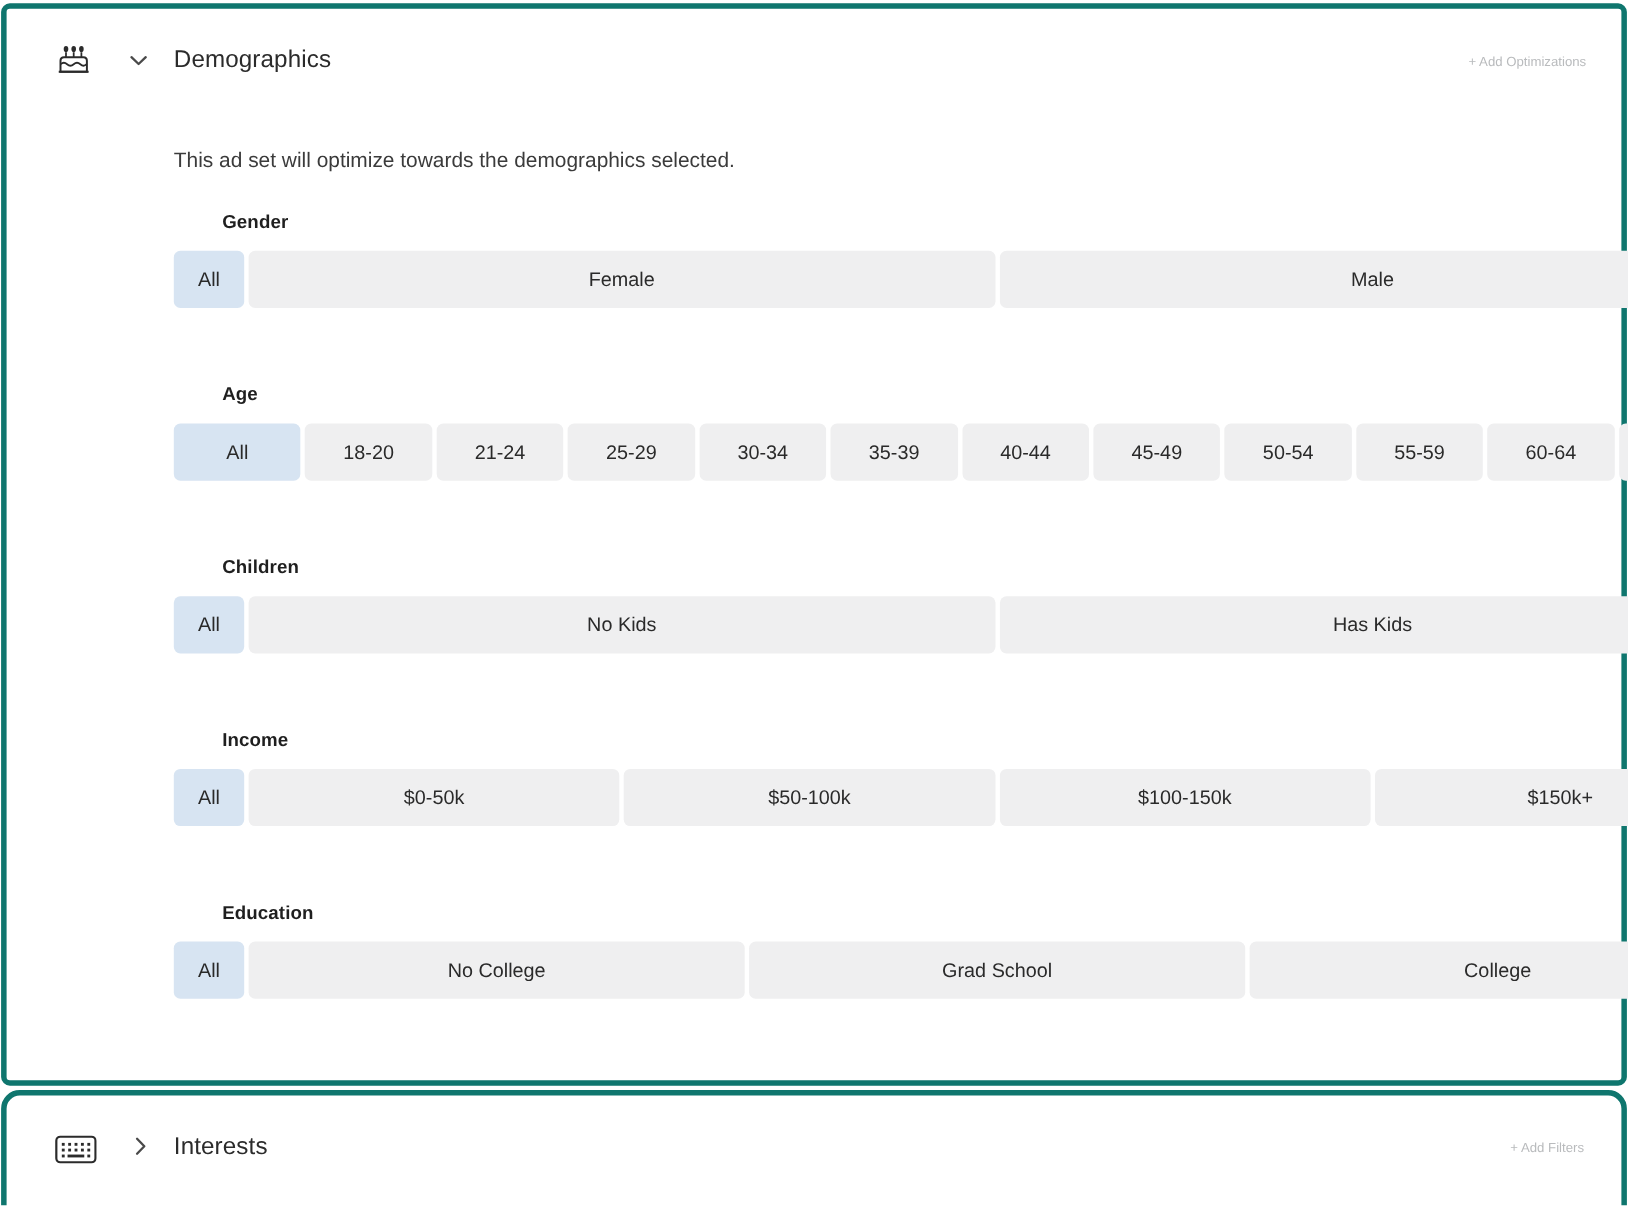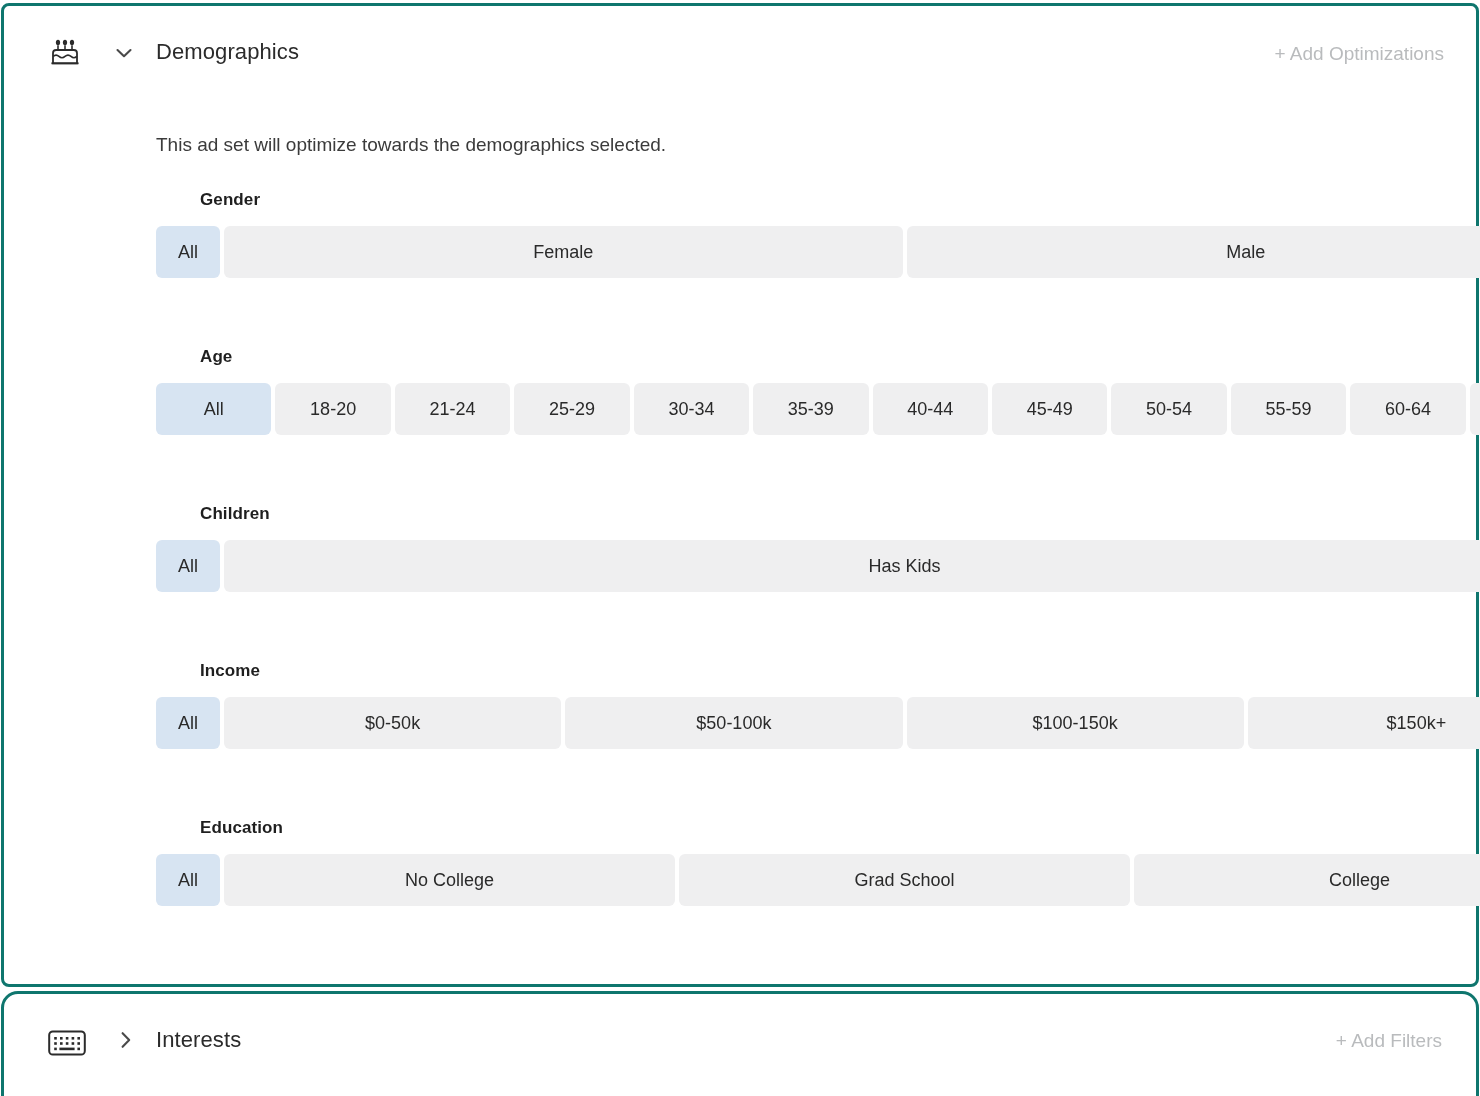--- a/index.html
+++ b/index.html
@@ -20,21 +20,21 @@
     background: #ffffff;
     overflow: hidden;
   }
 
   
   .card {
     position: absolute;
     left: 1px;
     width: 1478px;
     background: #ffffff;
-    border: 3px solid #0f766e;
+    border: 5px solid #0f766e;
     border-radius: 8px;
   }
   .card--demographics {
     top: 3px;
     height: 984px;
   }
   .card--interests {
     top: 991px;
     height: 126px;
     border-radius: 17px;
@@ -71,21 +71,21 @@
     top: 30px;
     font-size: 22px;
     color: #2b2b2b;
     letter-spacing: 0.1px;
     line-height: 32px;
   }
   .header-action {
     position: absolute;
     right: 32px;
     top: 36px;
-    font-size: 19px;
+    font-size: 12px;
     color: #b9bbbd;
     line-height: 24px;
     cursor: pointer;
     user-select: none;
   }
 
   
   .card--interests .card-header { height: 100px; }
   .card--interests .header-icon { left: 44px; top: 1014px; }
   .card--interests .header-icon { position: absolute; left: 44px; top: 30px; }
@@ -217,20 +217,21 @@
         <button class="opt">55-59</button>
         <button class="opt">60-64</button>
         <button class="opt">65+</button>
       </div>
     </div>
 
     <div class="group group--children" style="top:496px;">
       <div class="group-label">Children</div>
       <div class="options">
         <button class="opt opt--all">All</button>
+        <button class="opt">No Kids</button>
         <button class="opt">Has Kids</button>
       </div>
     </div>
 
     <div class="group group--income" style="top:653px;">
       <div class="group-label">Income</div>
       <div class="options">
         <button class="opt opt--all">All</button>
         <button class="opt">$0-50k</button>
         <button class="opt">$50-100k</button>

